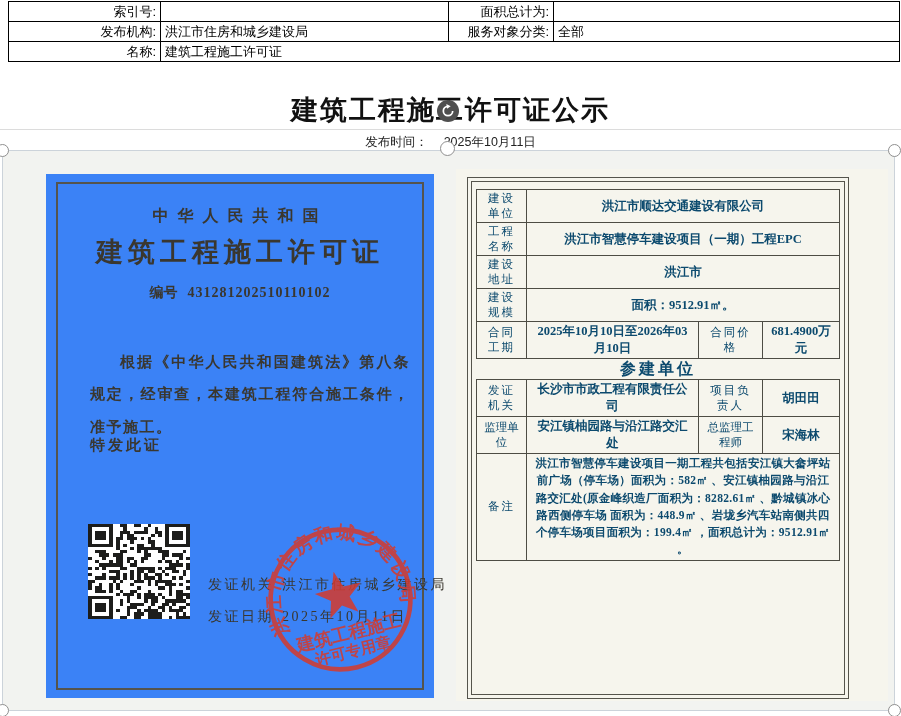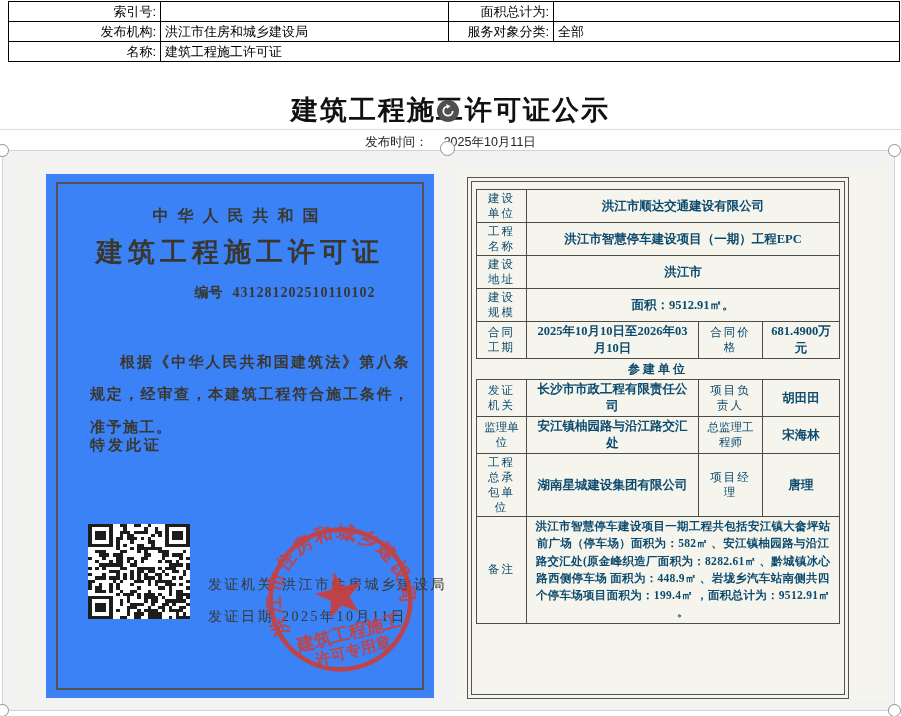--- a/index.html
+++ b/index.html
@@ -48,21 +48,21 @@
   }
   
   .paper-left{
     position:absolute;left:43px;top:23px;width:388px;height:524px;
     background:#3b82f6;
     font-family:"Liberation Serif","DejaVu Serif",serif;color:#3a372f;
   }
   .frame-left{position:absolute;left:10px;top:8px;right:10px;bottom:8px;border:2px solid #55544c;}
   .cert-country{position:absolute;left:0;top:22px;width:100%;text-align:center;font-size:16px;font-weight:bold;letter-spacing:9px;}
   .cert-title{position:absolute;left:0;top:50px;width:100%;text-align:center;font-size:27px;font-weight:bold;letter-spacing:5px;}
-  .cert-number{position:absolute;left:0;top:100px;width:100%;text-align:center;font-size:14px;font-weight:bold;padding-left:45px;}
+  .cert-number{position:absolute;left:0;top:100px;width:100%;text-align:center;font-size:14px;font-weight:bold;}
   .cert-number .num{letter-spacing:1px;margin-left:10px;}
   .cert-body{
     position:absolute;left:32px;right:12px;top:162px;
     font-size:15px;font-weight:bold;line-height:2.15;letter-spacing:1.5px;
     text-indent:2em;text-align:justify;
   }
   .cert-grant{position:absolute;left:32px;top:252px;font-size:15px;font-weight:bold;letter-spacing:3px;}
   .qr{position:absolute;left:30px;top:340px;width:102px;height:95px;background:#fff;z-index:1;}
   .cert-issuer{position:absolute;left:150px;top:392px;font-size:14px;font-weight:normal;letter-spacing:2.5px;white-space:nowrap;text-align:right;}
   .cert-issue-date{position:absolute;left:150px;top:424px;font-size:14px;font-weight:normal;letter-spacing:2.5px;white-space:nowrap;}
@@ -80,21 +80,21 @@
   .frame-outer{position:absolute;left:11px;top:8px;width:374px;height:514px;border:1px solid #55544c;padding:3px;box-sizing:content-box;}
   .frame-inner{width:100%;height:100%;box-sizing:border-box;border:1px solid #55544c;padding:7px 4px 4px 4px;overflow:hidden;}
   table.dt{width:100%;border-collapse:collapse;table-layout:fixed;}
   table.dt td{border:1px solid #4d4c44;padding:1px 5px;overflow:hidden;}
   td.dl{text-align:center;font-size:11.5px;letter-spacing:2px;padding:1px 2px;}
   td.dv{text-align:center;font-size:12.5px;font-weight:600;}
   tr.r23 td{height:20px;}
   tr.r32 td{height:30px;} tr.r36 td{height:34px;} tr.r37 td{height:35px;}
   tr.rmk td{height:80px;vertical-align:middle;}
   .remark-text{font-size:11.5px;font-weight:600;line-height:1.5;letter-spacing:.3px;}
-  .section-label{height:20px;line-height:20px;text-align:center;font-size:12px;font-weight:bold;letter-spacing:3px;}
+  .section-label{height:20px;line-height:20px;text-align:center;font-size:16px;font-weight:bold;letter-spacing:3px;}
 </style>
 </head>
 <body>
 
 <table class="meta">
   <colgroup>
       <col style="width:152px">
       <col style="width:288px">
       <col style="width:105px">
       <col>
@@ -215,26 +215,20 @@
             <td class="dv">长沙市市政工程有限责任公司</td>
             <td class="dl">项目负责人</td>
             <td class="dv">胡田田</td>
           </tr>
           <tr class="r36">
             <td class="dl" style="letter-spacing:0">监理单位</td>
             <td class="dv">安江镇柚园路与沿江路交汇处</td>
             <td class="dl" style="letter-spacing:0">总监理工程师</td>
             <td class="dv">宋海林</td>
           </tr>
-          <tr class="r37">
-            <td class="dl">工程总承包单位</td>
-            <td class="dv">湖南星城建设集团有限公司</td>
-            <td class="dl">项目经理</td>
-            <td class="dv">唐理</td>
-          </tr>
           <tr class="rmk">
             <td class="dl">备注</td>
             <td class="dv" colspan="3">
               <div class="remark-text">洪江市智慧停车建设项目一期工程共包括安江镇大畲坪站前广场（停车场）面积为：582㎡ 、安江镇柚园路与沿江路交汇处(原金峰织造厂面积为：8282.61㎡ 、黔城镇冰心路西侧停车场 面积为：448.9㎡ 、岩垅乡汽车站南侧共四个停车场项目面积为：199.4㎡ ，面积总计为：9512.91㎡ 。</div>
             </td>
           </tr>
         </tbody>
           </table>
 
       </div>

